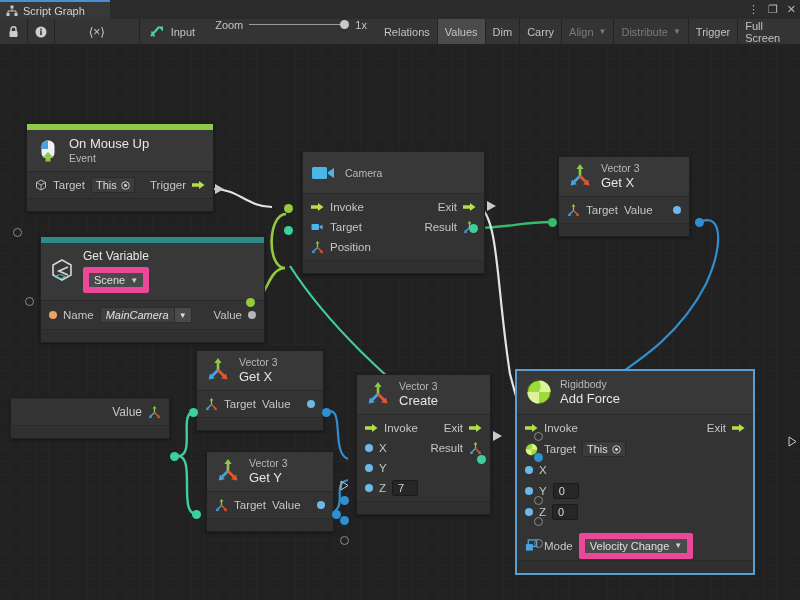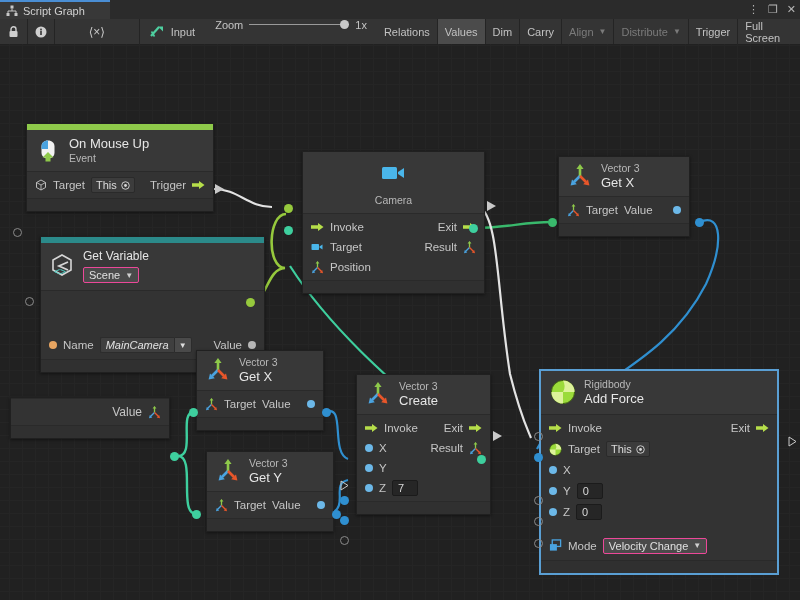--- a/index.html
+++ b/index.html
@@ -66,21 +66,21 @@
   
   .pdot{width:8px;height:8px;border-radius:50%;flex:0 0 8px;}
   .pblue{background:#6cb8e8;}
   .pgreen{background:#b7b7b7;}
   .porange{background:#e8a561;}
   .arrow-g{width:13px;height:10px;flex:0 0 13px;}
 
   
   .field{background:#262626;border:1px solid #1b1b1b;color:#d8d8d8;font-size:11px;
          padding:1px 5px;border-radius:2px;min-width:14px;text-align:left;}
-  .dropdown{background:#4a4a4a;border:1px solid #ec4899;color:#e0e0e0;font-size:11px;
+  .dropdown{background:#4a4a4a;border:6px solid #ec4899;color:#e0e0e0;font-size:11px;
             padding:1px 5px;border-radius:2px;display:flex;align-items:center;gap:5px;}
   .dropdown .car{font-size:8px;color:#d0d0d0;}
   .thisbox{background:#3c3c3c;border:1px solid #2a2a2a;color:#dcdcdc;font-size:11px;
            padding:1px 4px;border-radius:2px;display:flex;align-items:center;gap:4px;}
   .combo{display:flex;align-items:stretch;font-style:italic;}
   .combo .v{background:#3f3f3f;border:1px solid #2c2c2c;border-right:none;color:#e2e2e2;
             font-size:11px;padding:1px 5px;border-radius:2px 0 0 2px;}
   .combo .b{background:#4a4a4a;border:1px solid #2c2c2c;border-radius:0 2px 2px 0;width:16px;
             display:flex;align-items:center;justify-content:center;color:#ddd;font-size:8px;}
 
@@ -254,39 +254,39 @@
         </span>
         <span class="txt">
           <span class="ntitle" style="font-size:12px;">Get Variable</span>
           <span class="dropdown" style="margin-top:2px;align-self:flex-start;">
             <span>Scene</span>
             <span class="car">▼</span>
           </span>
         </span>
       </div>
       <div class="nbody">
-        <div class="row" style="height:22px;margin-top:40px;">
+        <div class="row" style="height:22px;">
           <span class="pdot porange"></span>
           <span class="rlbl">Name</span>
           <span class="combo">
             <span class="v">MainCamera</span>
             <span class="b">▼</span>
           </span>
           <span class="grow"></span>
           <span class="rlbl">Value</span>
           <span class="pdot pgreen"></span>
         </div>
       </div>
       <div class="nfoot"></div>
     </div>
     <div class="hollow" style="left:25px;top:253px;"></div>
     <div class="filled" style="left:246px;top:254px;background:#96c93d;"></div>
 
     <div class="node" style="left:302px;top:107px;width:183px;">
-      <div class="nhead" style="padding-top:8px;flex-direction:column;">
+      <div class="nhead" style="padding-top:8px;">
         <span class="ico">
           <svg width="26" height="20" viewBox="0 0 26 20">
             <rect x="1" y="4" width="15" height="12" rx="1.5" fill="#4ab6ea"></rect>
             <path d="M17 9l6-4v10l-6-4z" fill="#4ab6ea"></path>
           </svg>
         </span>
         <span class="txt">
           <span class="ntype">Camera</span>
         </span>
       </div>
@@ -530,21 +530,21 @@
               <path d="M1.2 15l1-4 3 3z" fill="#4aa3e0"></path>
             <path d="M8 8l5 5" stroke="#e8562a" stroke-width="1.6"></path>
               <path d="M14.8 15l-1-4-3 3z" fill="#e8562a"></path>
             </svg>
         </div>
       </div>
       <div class="nfoot"></div>
     </div>
     <div class="filled" style="left:170px;top:408px;background:#3ecf9e;"></div>
 
-    <div class="node sel" style="left:540px;top:326px;width:238px;">
+    <div class="node sel" style="left:516px;top:326px;width:238px;">
       <div class="nhead" style="padding:7px 9px 8px 9px;">
         <span class="ico">
           <svg width="28" height="28" viewBox="0 0 28 28">
             <circle cx="14" cy="14" r="12.5" fill="#9bdb3a" stroke="#3d5c10" stroke-width="1"></circle>
             <path d="M14 1.5A12.5 12.5 0 0114 14H26.5A12.5 12.5 0 0014 1.5z" fill="#ddf29a"></path>
             <path d="M14 14v12.5A12.5 12.5 0 011.5 14z" fill="#ddf29a"></path>
           </svg>
         </span>
         <span class="txt">
           <span class="ntype">Rigidbody</span>

